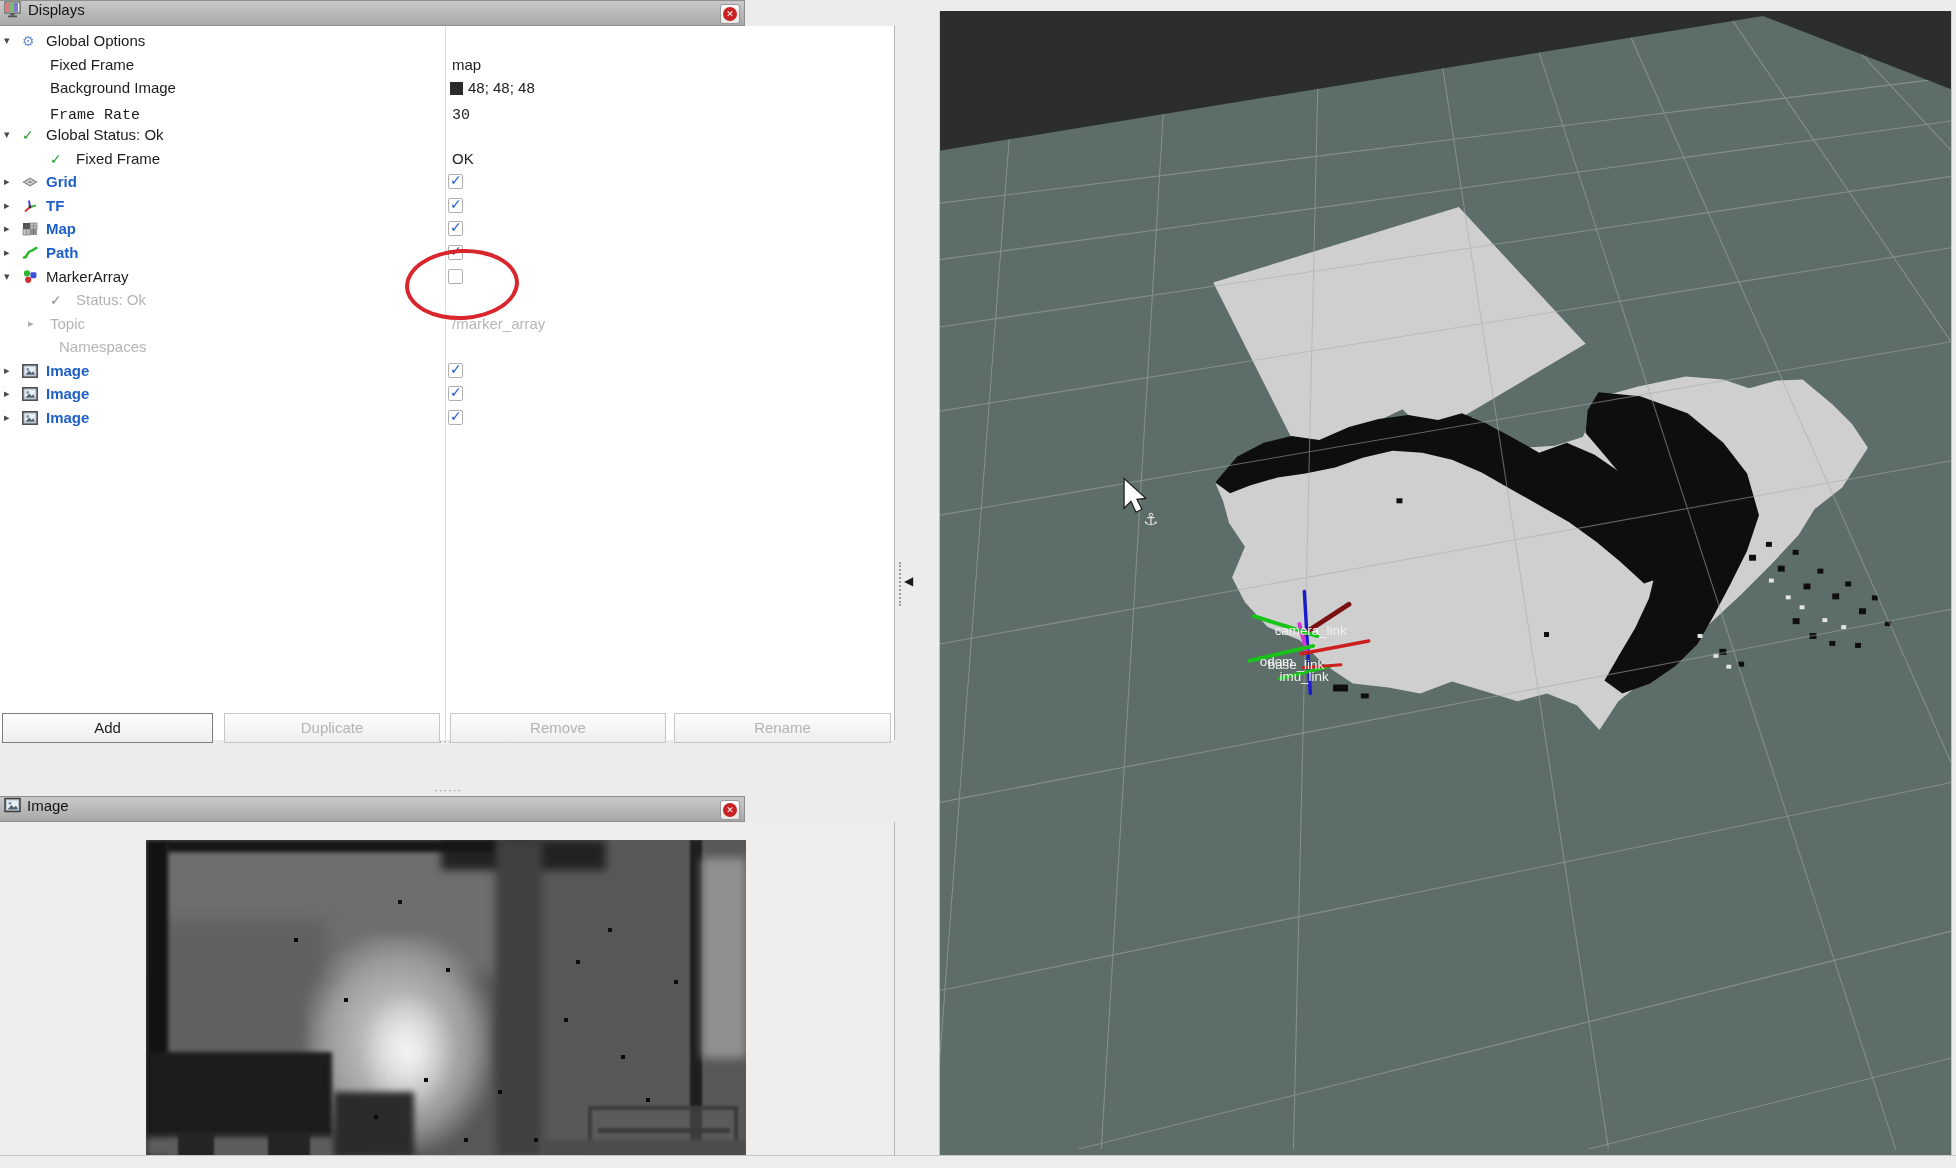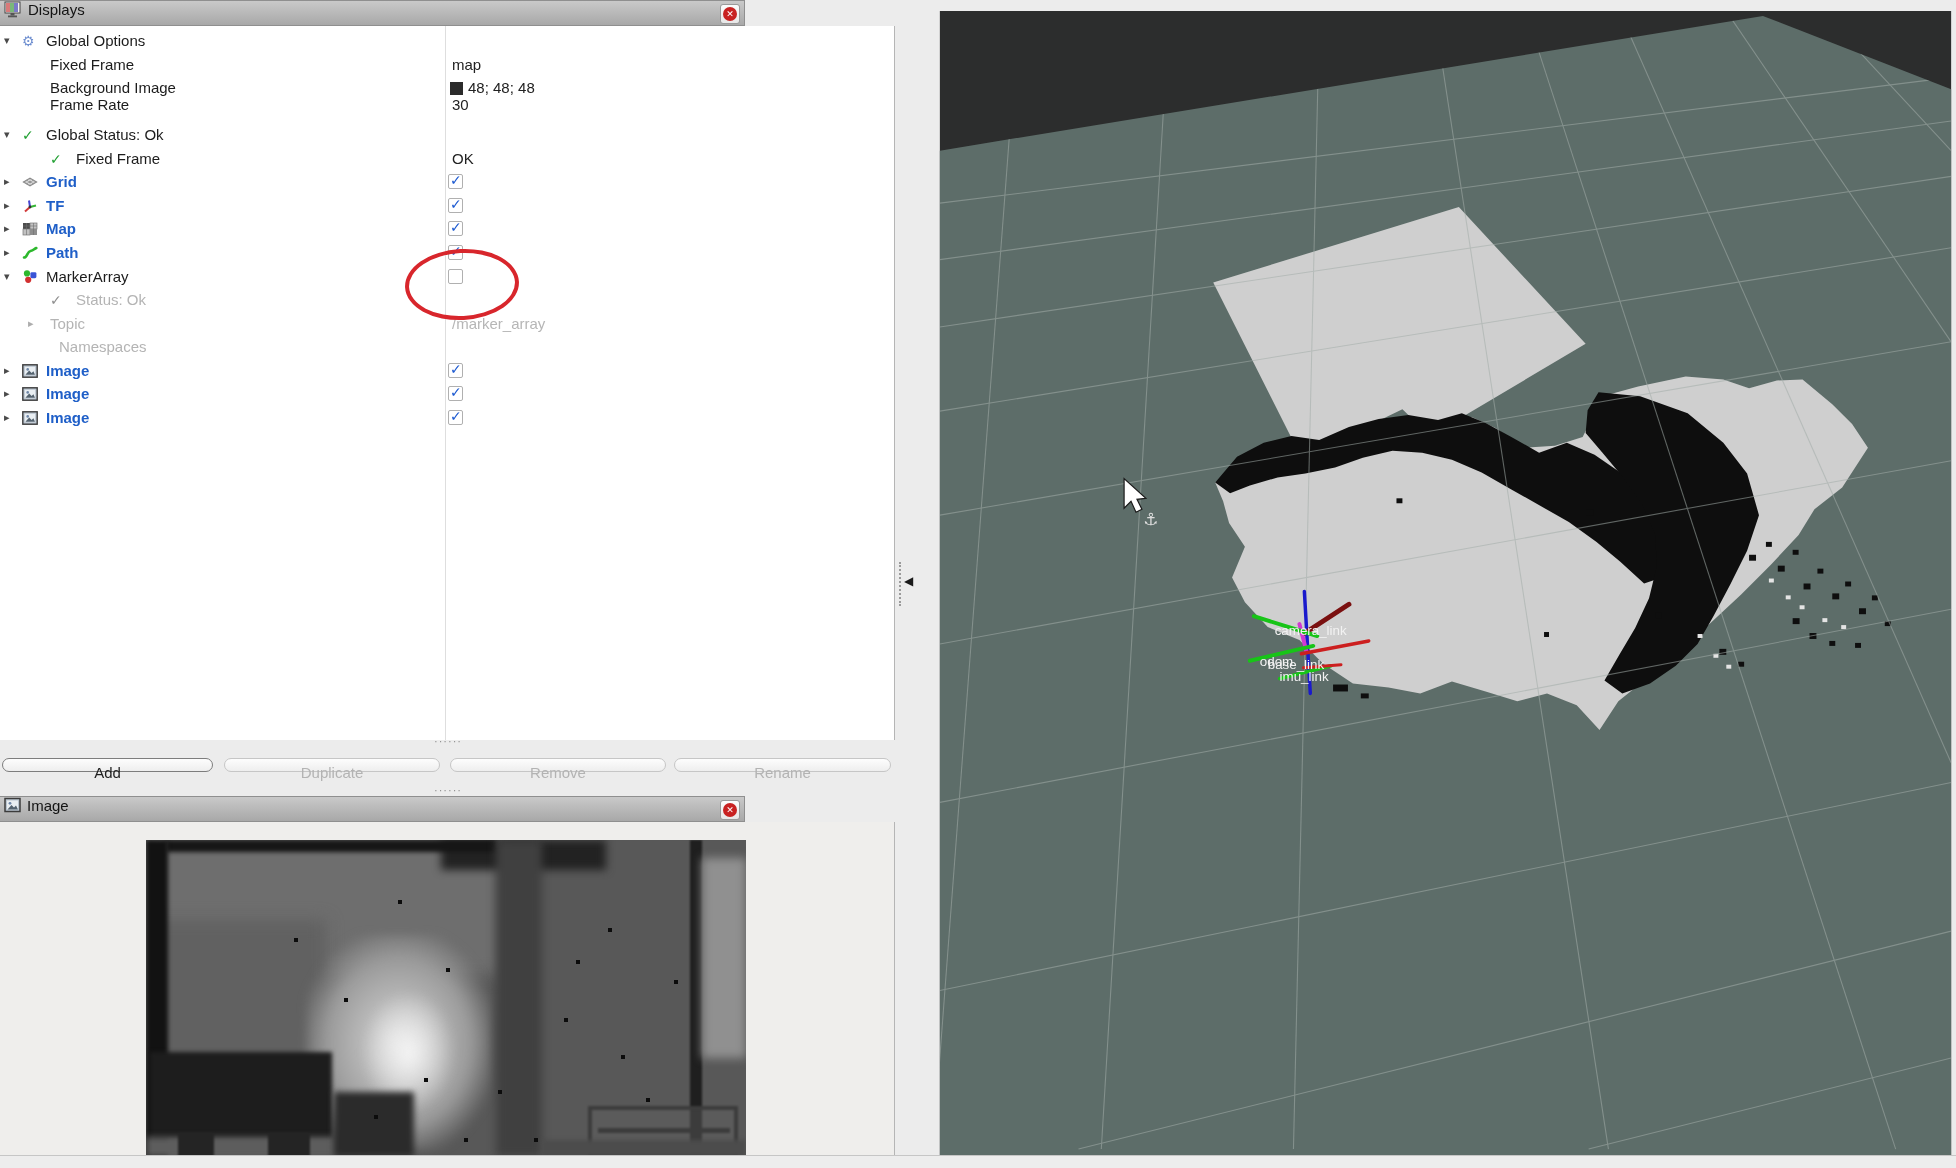--- a/index.html
+++ b/index.html
@@ -25,21 +25,21 @@
   .lbl-gray{color:#b4b4b4;}
   .val-text{color:#222;}
   .val-gray{color:#b6b6b6;}
   .swatch{width:13px;height:13px;display:inline-block;top:5px !important;}
   .cbx{position:absolute;left:448px;top:3px;width:15px;height:15px;background:#fff;border:1px solid #b0b0b0;border-radius:2px;box-sizing:border-box;}
   .cbx .mark{position:absolute;left:1px;top:-3px;color:#1d5ad1;font-size:14px;font-weight:bold;}
   .icon16{width:16px;height:16px;display:inline-block;}
   .glyph-icon{font-size:14px;top:3px !important;}
 
   
-  .panel-btn{position:absolute;top:758px;height:14px;border-radius:12px;box-sizing:border-box;font-size:15px;text-align:center;line-height:28px;background:linear-gradient(#fdfdfd,#eeeeee);}
+  .panel-btn{position:absolute;top:713px;height:30px;border-radius:0;box-sizing:border-box;font-size:15px;text-align:center;line-height:28px;background:linear-gradient(#fdfdfd,#eeeeee);}
   .btn-on{border:1px solid #7d7d7d;color:#1e1e1e;cursor:pointer;}
   .btn-off{border:1px solid #c6c6c6;color:#b3b3b3;}
   .dots-h{position:absolute;width:60px;text-align:center;font-size:11px;letter-spacing:1px;color:#8f8f8f;}
 
   
   #image-body{position:absolute;left:0;top:822px;width:895px;height:333px;background:#efeeec;border-right:1px solid #b5b5b5;box-sizing:border-box;}
   #depth-image{position:absolute;left:146px;top:840px;width:600px;height:317px;background:#585858;overflow:hidden;}
   #depth-image div{position:absolute;}
 
   
@@ -85,21 +85,21 @@
       </div>
       <div class="tree-row" style="top: 27.55px;">
         <span class="lbl-black" style="left: 50px;">Fixed Frame</span>
         <span class="val-text" style="left: 452px;">map</span>
       </div>
       <div class="tree-row" style="top: 51.1px;">
         <span class="lbl-black" style="left: 50px;">Background Image</span>
         <span class="swatch" style="left: 450px; background: rgb(43, 43, 43);"></span>
         <span class="val-text" style="left: 468px;">48; 48; 48</span>
       </div>
-      <div class="tree-row" style="top: 68px;">
+      <div class="tree-row" style="top: 79px; font-family: Liberation Mono, monospace;">
         <span class="lbl-black" style="left: 50px;">Frame Rate</span>
         <span class="val-text" style="left: 452px;">30</span>
       </div>
       <div class="tree-row" style="top: 98.2px;">
         <span class="exp" style="left: 4px;">▾</span>
         <span class="glyph-icon" style="color: rgb(34, 160, 51); font-weight: bold; left: 22px;">✓</span>
         <span class="lbl-black" style="left: 46px;">Global Status: Ok</span>
       </div>
       <div class="tree-row" style="top: 121.75px;">
         <span class="glyph-icon" style="color: rgb(34, 160, 51); font-weight: bold; left: 50px;">✓</span>

